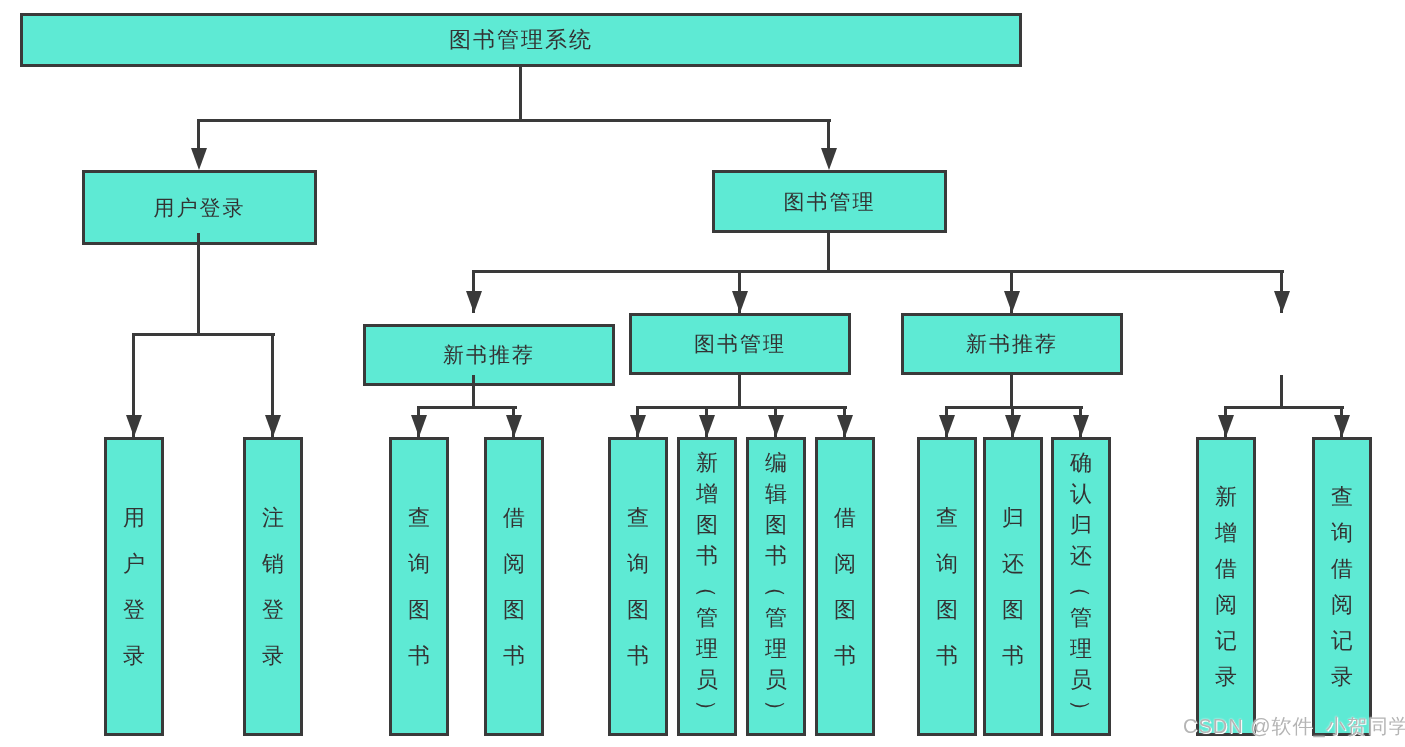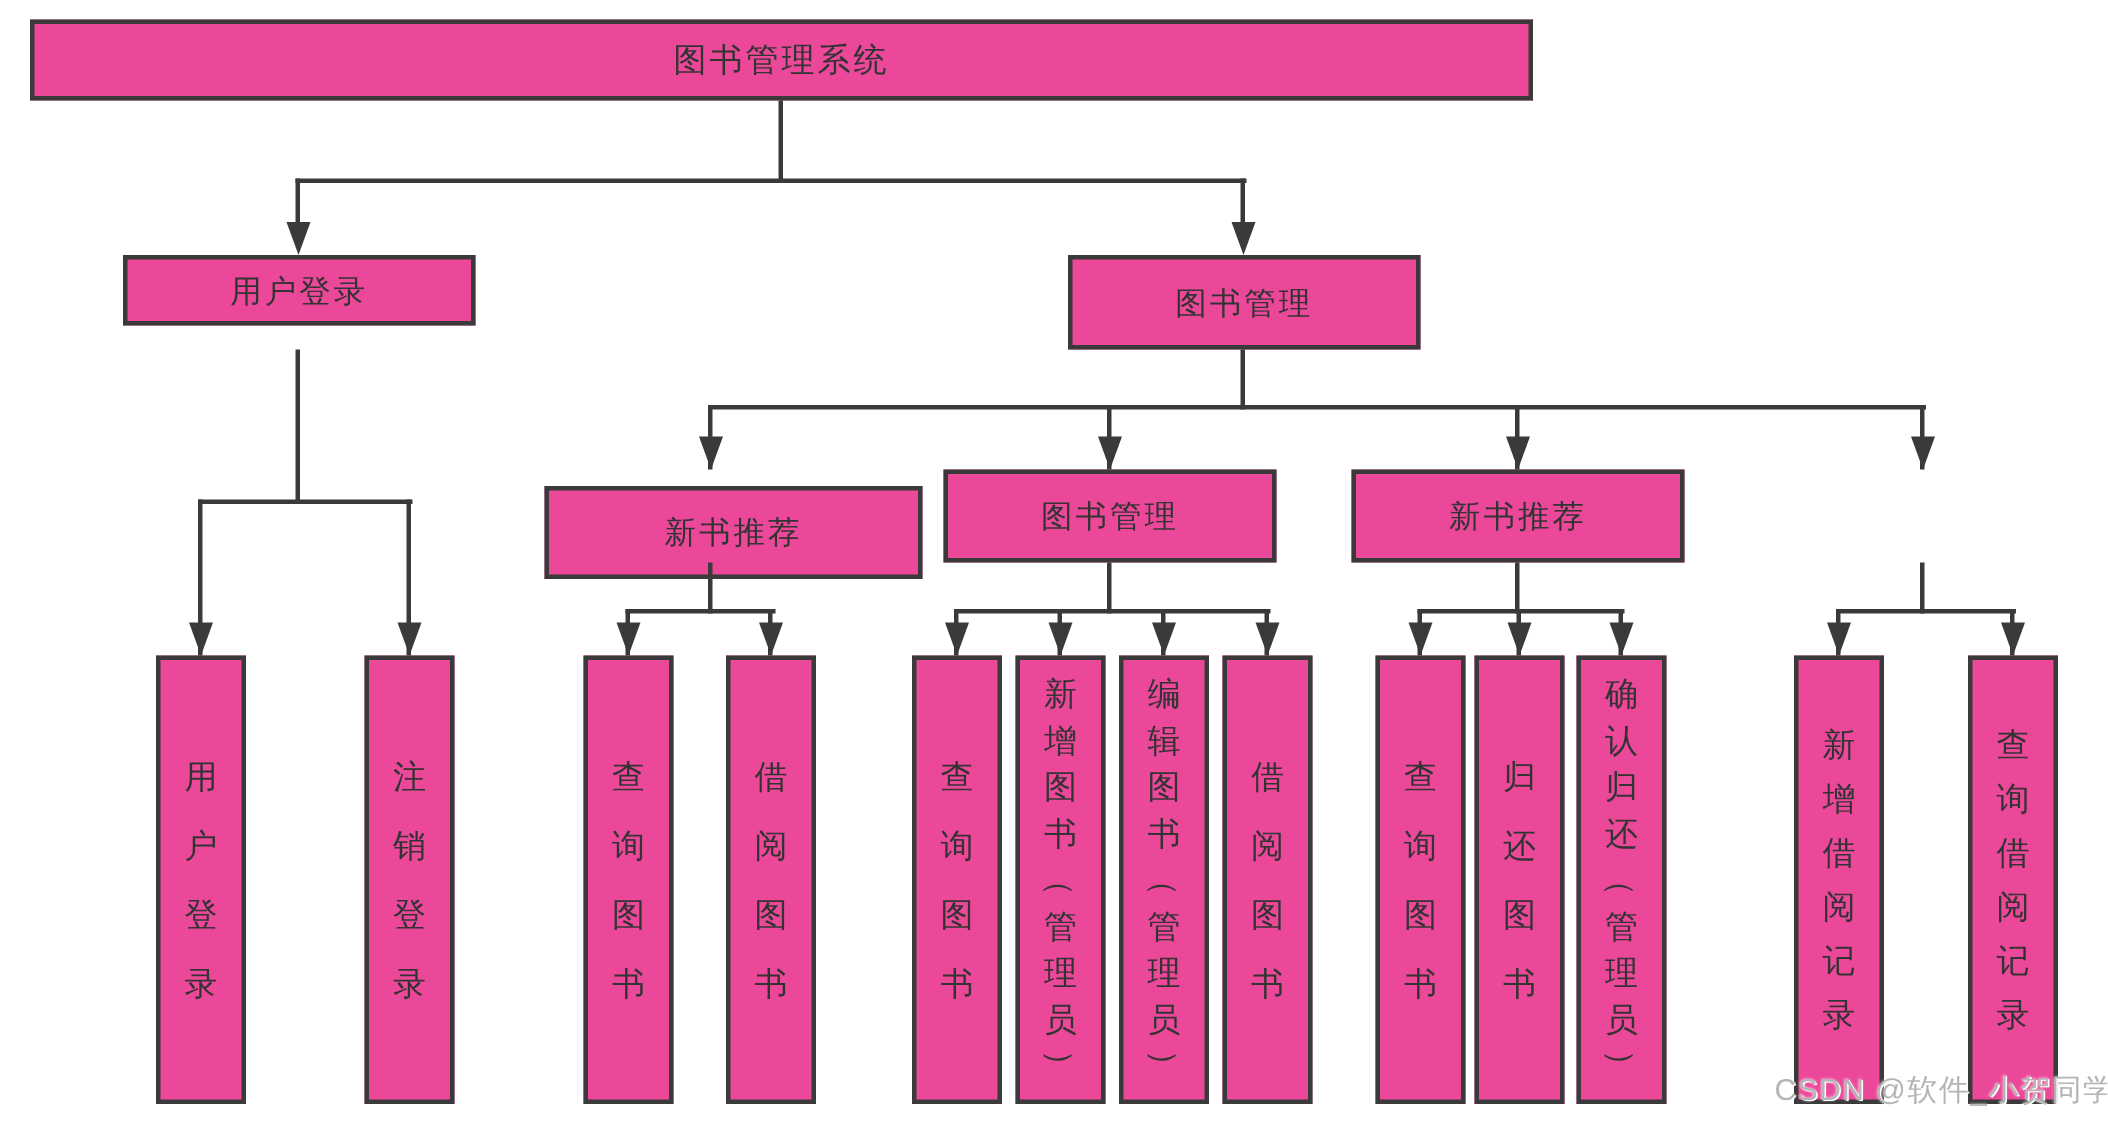--- a/index.html
+++ b/index.html
@@ -13,21 +13,21 @@
     position:relative;
     width:1405px;height:747px;
     background:var(--bg);
     font-family:"Liberation Sans","DejaVu Sans",sans-serif;
     overflow:hidden;
   }
   .box{
     position:absolute;
     box-sizing:border-box;
     border:3px solid var(--line);
-    background:#ec4899;
+    background:#5eead4;
     color:var(--text);
     display:flex;
     align-items:center;
     justify-content:center;
     text-align:right;
   }
   .h-box{
     font-size:21px;
     letter-spacing:2px;
     white-space:nowrap;
@@ -67,21 +67,21 @@
     white-space:nowrap;
   }
 </style>
 </head>
 <body>
 
 <div id="stage">
 
   <div class="box h-box root-box" style="left:20px;top:13px;width:1002px;height:54px">图书管理系统</div>
 
-  <div class="box h-box" style="left:82px;top:170px;width:235px;height:47px">用户登录</div>
+  <div class="box h-box" style="left:82px;top:170px;width:235px;height:75px">用户登录</div>
   <div class="box h-box" style="left:712px;top:170px;width:235px;height:63px">图书管理</div>
 
   <div class="box h-box" style="left:363px;top:324px;width:252px;height:62px">新书推荐</div>
   <div class="box h-box" style="left:629px;top:313px;width:222px;height:62px">图书管理</div>
   <div class="box h-box" style="left:901px;top:313px;width:222px;height:62px">新书推荐</div>
 
   <div class="box v-box" style="left:104px;top:437px;width:60px;height:299px">
       <span class="vchar" style="height: 46px;">用</span>
       <span class="vchar" style="height: 46px;">户</span>
       <span class="vchar" style="height: 46px;">登</span>

